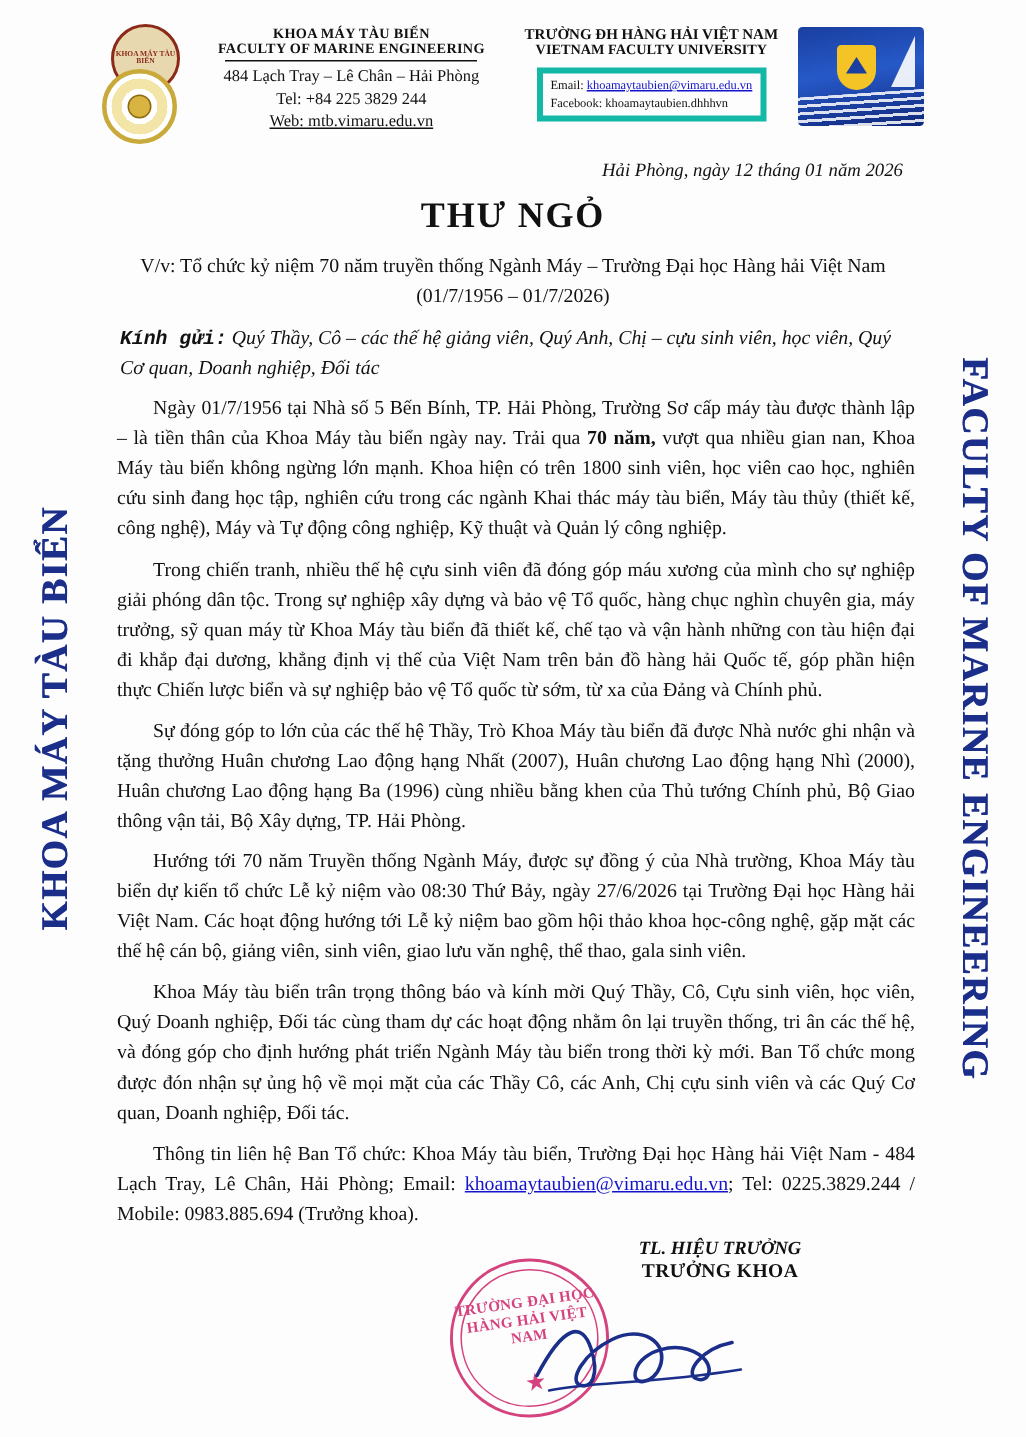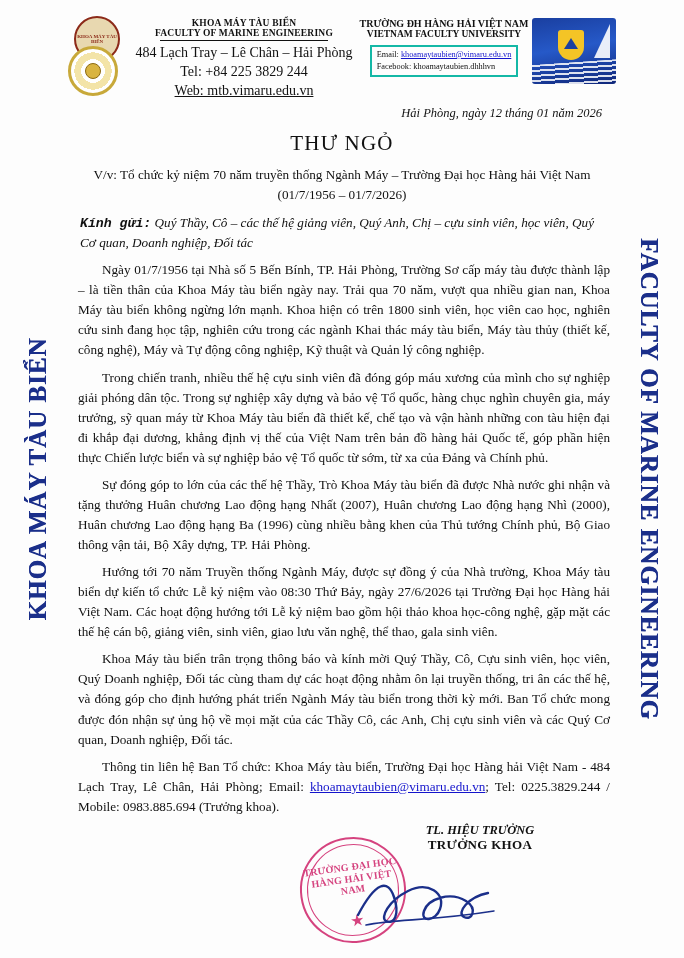--- a/index.html
+++ b/index.html
@@ -126,40 +126,40 @@
     font-weight: bold;
     letter-spacing: .2px;
   }
   .dept-rule {
     width: 168px;
     height: 1px;
     background: #111;
     margin: 2px auto 3px auto;
   }
   .dept-addr {
-    font-size: 14px;
+    font-size: 11px;
     line-height: 1.35;
   }
   .dept-addr .u { text-decoration: underline; }
   .uni-block {
     flex: 1 1 auto;
     text-align: center;
     padding-top: 2px;
   }
   .uni-line1 {
     font-size: 10px;
     font-weight: bold;
   }
   .uni-line2 {
     font-size: 9.5px;
     font-weight: bold;
   }
   .uni-contact {
     margin-top: 6px;
-    border: 2px solid #14b8a6;
+    border: 4px solid #14b8a6;
     display: inline-block;
     padding: 2px 5px;
     font-size: 8.3px;
     line-height: 1.45;
     text-align: left;
     color: #111;
   }
   .uni-contact .mail-link {
     color: #1414cc;
     text-decoration: underline;
@@ -221,22 +221,22 @@
   }
   .place-date {
     margin-top: 4px;
     text-align: right;
     font-size: 12.5px;
     font-style: italic;
     padding-right: 14px;
   }
   .title {
     text-align: center;
-    font-size: 21px;
-    font-weight: normal;
+    font-size: 24px;
+    font-weight: bold;
     letter-spacing: 1.2px;
     margin-top: 10px;
   }
   .subject {
     margin-top: 9px;
     text-align: center;
     font-size: 13.2px;
     line-height: 1.5;
     padding: 0 22px;
   }
@@ -255,21 +255,21 @@
     font-style: italic;
   }
   p.body-par {
     margin: 7px 0 0 0;
     font-size: 13.2px;
     line-height: 1.52;
     text-align: justify;
     text-indent: 24px;
     padding: 0 6px 0 10px;
   }
-  p.body-par b { font-weight: normal; }
+  p.body-par b { font-weight: bold; }
   .link-blue {
     color: #1414cc;
     text-decoration: underline;
   }
   
   .sign-area {
     position: relative;
     margin-top: 6px;
     height: 122px;
   }

